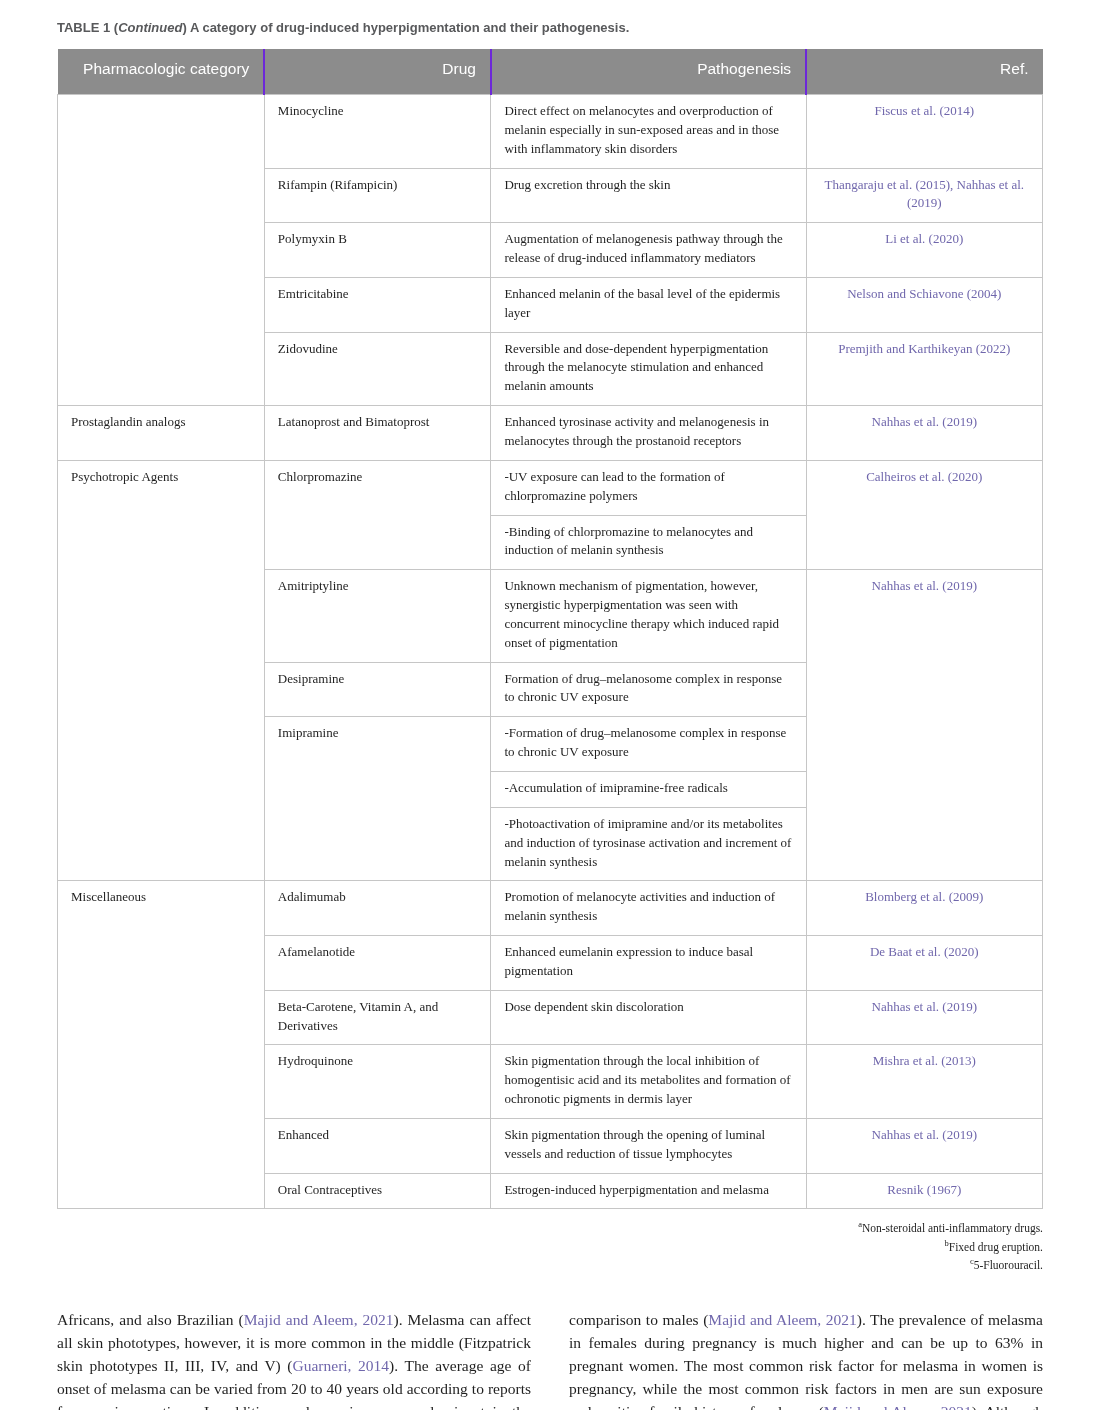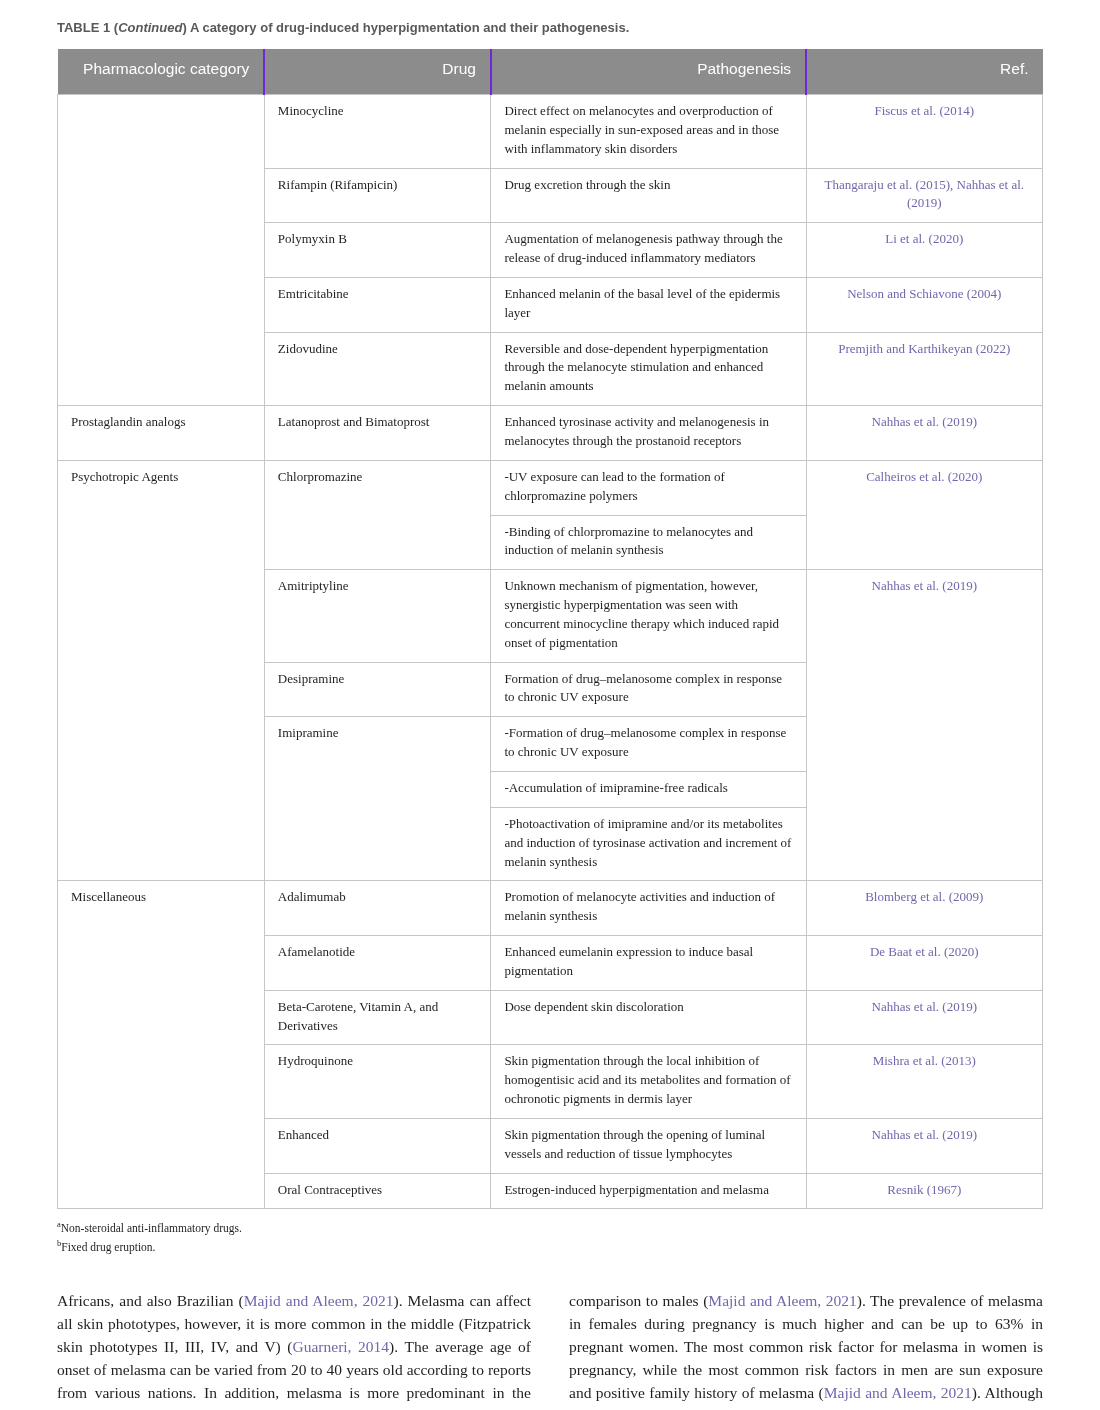--- a/index.html
+++ b/index.html
@@ -34,21 +34,21 @@
   }
   table.drug-table th + th{border-left:2px solid #6d28d9;}
   table.drug-table td{
     border:1px solid var(--border);
     vertical-align:top;
     padding:7px 13px 9px 13px;
     font-size:13px;line-height:1.45;
   }
   td.cell-ref{color:var(--link);font-size:12.8px;text-align:center;}
   .footnotes{margin-top:10px;font-size:11.5px;line-height:1.6;}
-  .footnotes .fn{margin:0;}
+  .footnotes .fn{margin:0;text-align:right;}
   .footnotes sup{font-size:8.5px;line-height:0;}
   .body-columns{display:flex;gap:38px;margin-top:33px;}
   .body-columns .col{
     flex:1;margin:0;font-size:15.5px;line-height:23px;
     text-align:justify;
   }
   .cite-link{color:var(--link);cursor:pointer;}
 </style>
 </head>
 <body>
@@ -163,20 +163,21 @@
           <td class="cell-drug">Oral Contraceptives</td>
           <td class="cell-pathogenesis">Estrogen-induced hyperpigmentation and melasma</td>
           <td class="cell-ref">Resnik (1967)</td>
         </tr>
       </tbody>
   </table>
 
   <div class="footnotes" id="footnotes">
       <p class="fn"><sup>a</sup><span>Non-steroidal anti-inflammatory drugs.</span></p>
       <p class="fn"><sup>b</sup><span>Fixed drug eruption.</span></p>
+      <p class="fn"><sup>c</sup><span>5-Fluorouracil.</span></p>
     </div>
 
   <div class="body-columns">
     <p class="col" id="left-col"><span>Africans, and also Brazilian (</span><span class="cite-link">Majid and Aleem, 2021</span><span>). Melasma can affect all skin phototypes, however, it is more common in the middle (Fitzpatrick skin phototypes II, III, IV, and V) (</span><span class="cite-link">Guarneri, 2014</span><span>). The average age of onset of melasma can be varied from 20 to 40 years old according to reports from various nations. In addition, melasma is more predominant in the female gender and it has been reported that females are 9–10 times more prone to melasma disorder in</span></p>
     <p class="col" id="right-col"><span>comparison to males (</span><span class="cite-link">Majid and Aleem, 2021</span><span>). The prevalence of melasma in females during pregnancy is much higher and can be up to 63% in pregnant women. The most common risk factor for melasma in women is pregnancy, while the most common risk factors in men are sun exposure and positive family history of melasma (</span><span class="cite-link">Majid and Aleem, 2021</span><span>). Although melasma is a non-malignant skin disorder, however, if a proper, well-timed, and</span></p>
   </div>
 
 </div>
 
 </body></html>

